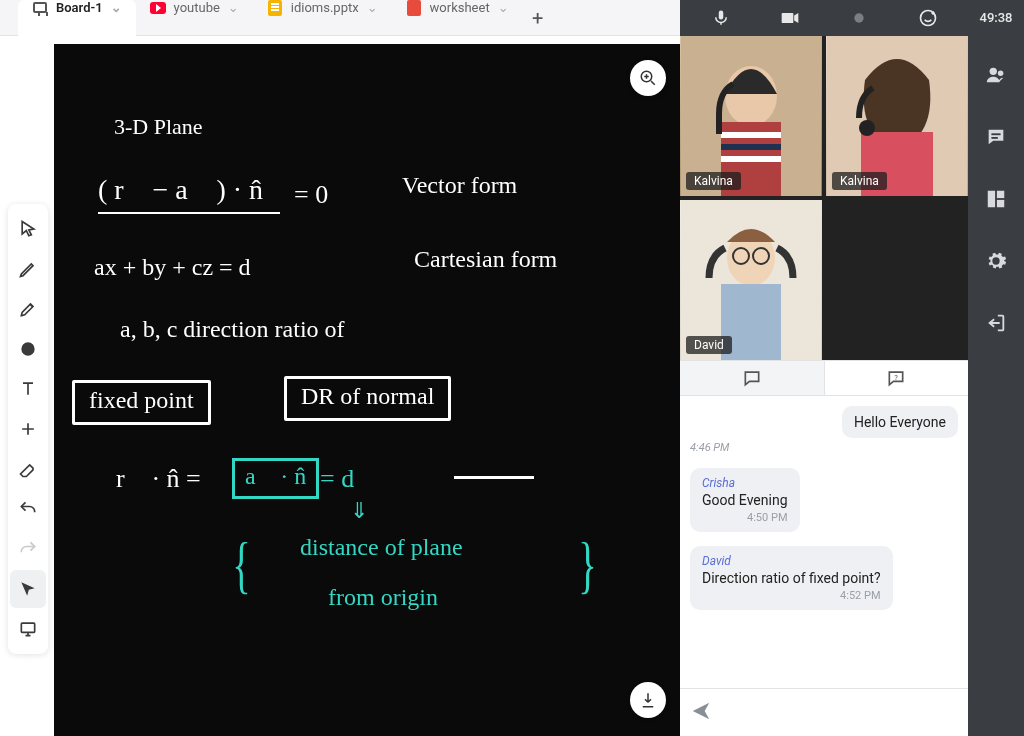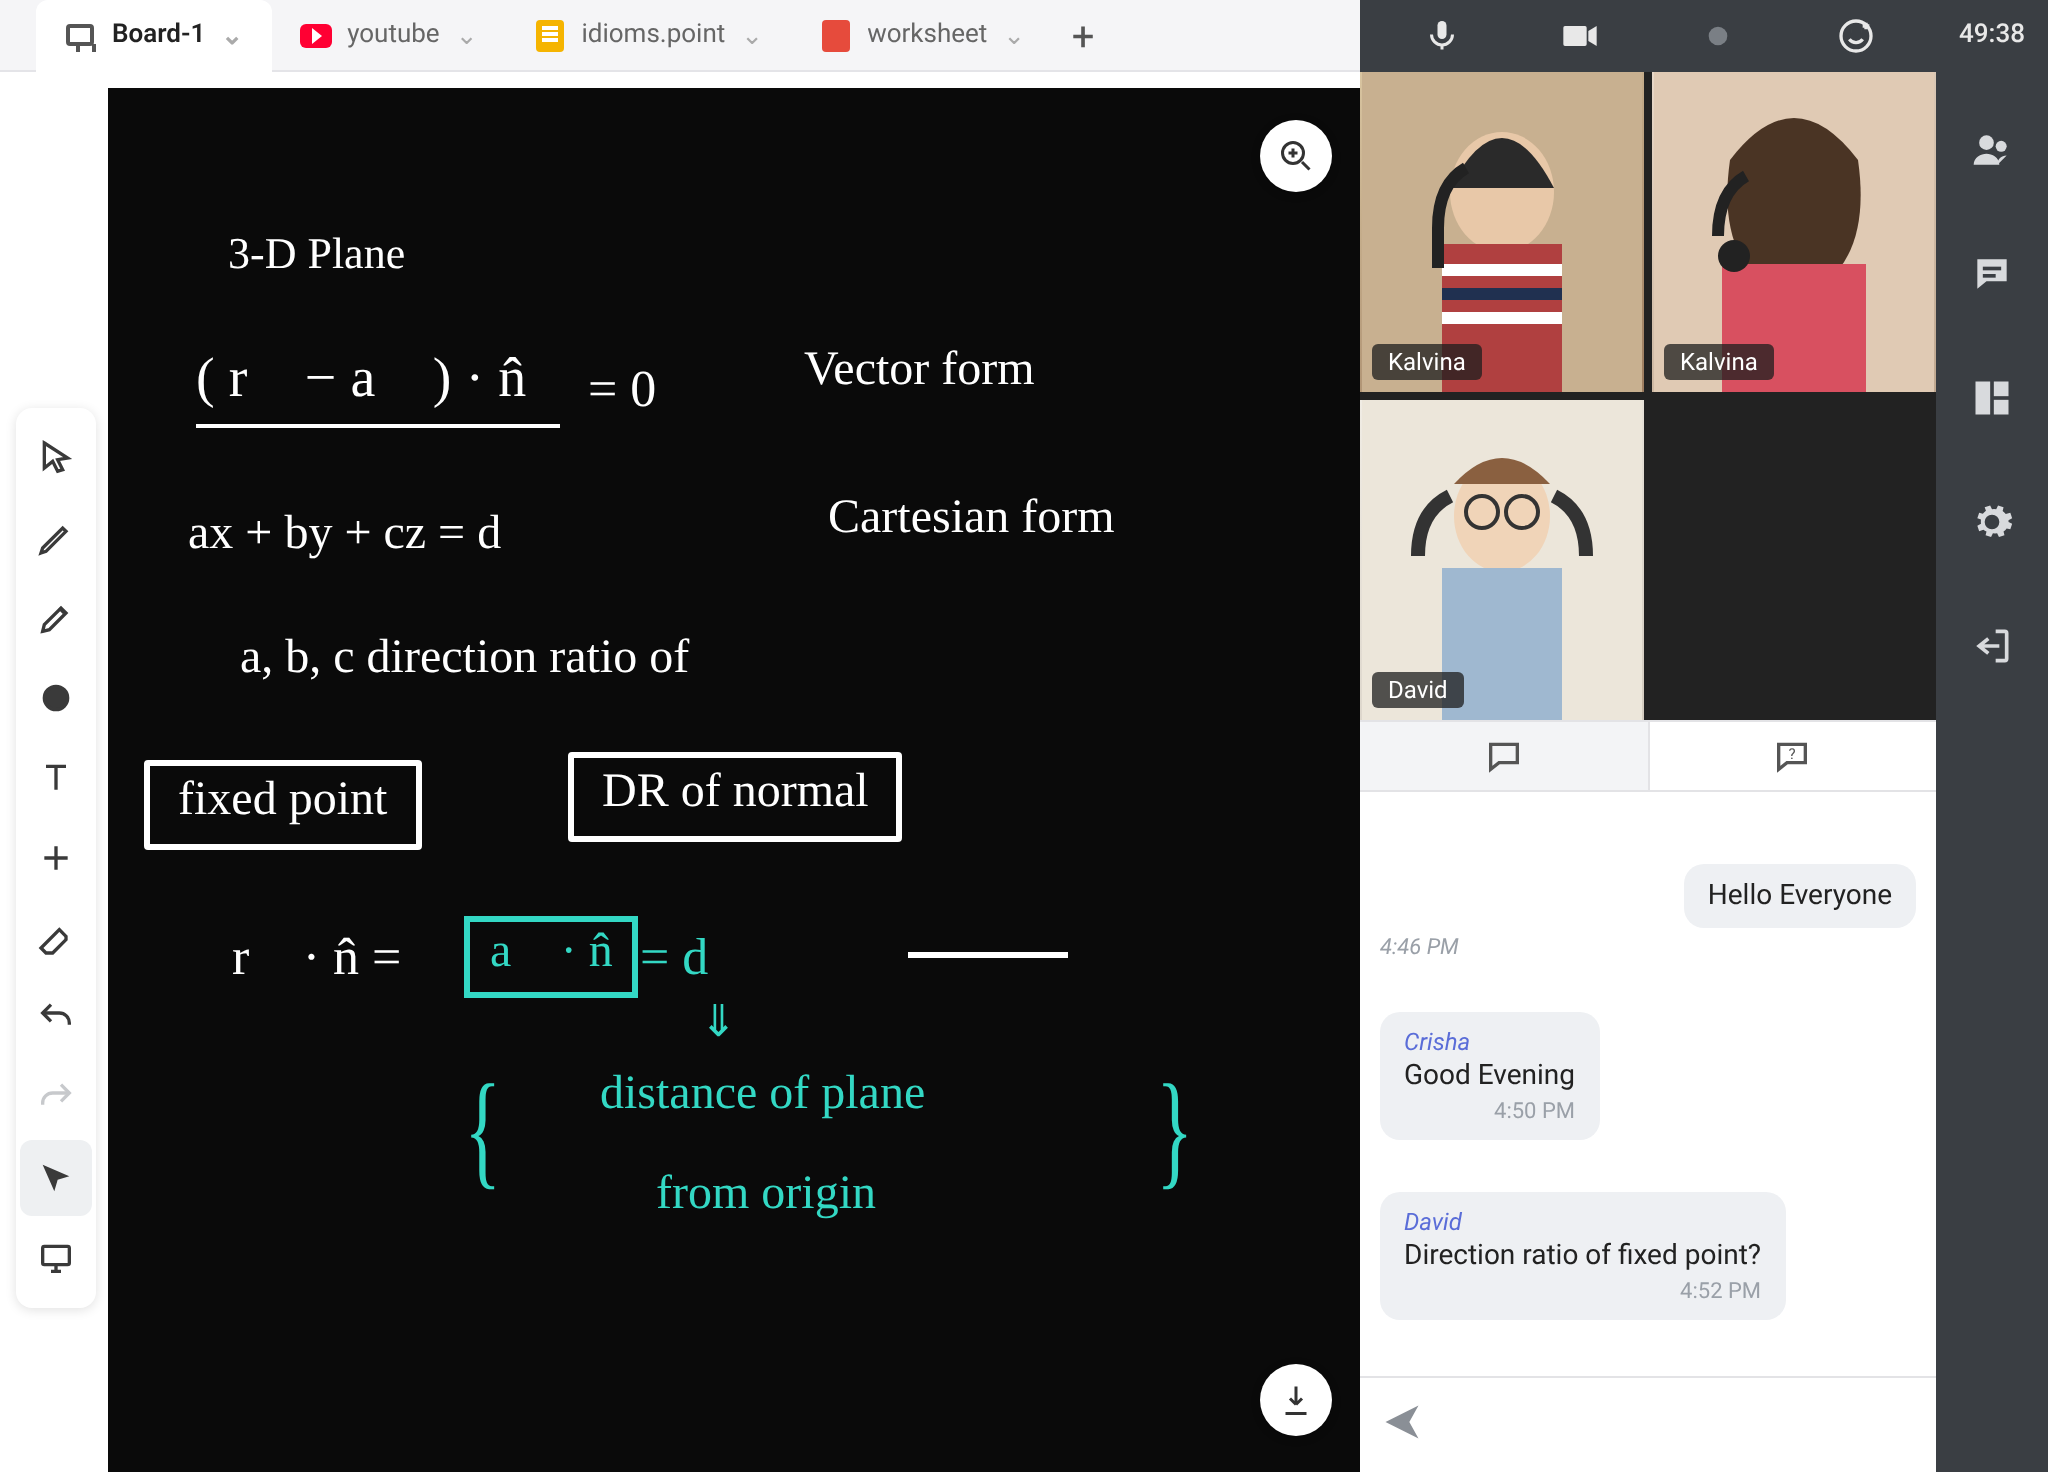--- a/index.html
+++ b/index.html
@@ -2,21 +2,21 @@
 <html><head>
 <meta charset="utf-8">
 <style>
   * { box-sizing: border-box; margin: 0; padding: 0; }
   html, body { width: 1024px; height: 736px; font-family: -apple-system, BlinkMacSystemFont, "Segoe UI", Roboto, sans-serif; overflow: hidden; background:#fff;}
   .app { display:flex; width:1024px; height:736px; }
 
   
   .left { flex: 0 0 680px; display:flex; flex-direction:column; position:relative; }
   .tabs { height:36px; display:flex; align-items:center; background:#f5f5f7; border-bottom:1px solid #e4e4e8; padding-left:18px; gap:0px;}
-  .tab { display:flex; align-items:center; gap:8px; padding:0 14px; height:36px; font-size:13px; color:#666; position:relative; cursor:pointer;}
+  .tab { display:flex; align-items:flex-start; gap:8px; padding:0 14px; height:36px; font-size:13px; color:#666; position:relative; cursor:pointer;}
   .tab.active { background:#fff; border-radius:6px 6px 0 0; color:#222; font-weight:600;}
   .tab .tab-ico { width:16px; height:16px; display:flex; align-items:center; justify-content:center;}
   .tab .chev { color:#aaa;}
   .add-tab { width:30px; text-align:center; color:#555; font-size:20px; cursor:pointer;}
   .board-wrap { flex:1; position:relative; background:#fff; padding:12px 0 0 0;}
   .board { position:absolute; left:54px; right:0; top:8px; bottom:0; background:#0a0a0a; overflow:hidden;}
   
   .hw { position:absolute; font-family: "Segoe Script","Comic Sans MS",cursive; color:#fff; white-space:nowrap; }
   .teal { color:#33d8c4;}
   .box { border:3px solid #fff; padding:4px 14px 8px 14px; border-radius:2px;}
@@ -40,21 +40,21 @@
   .vcell { position:relative; overflow:hidden; background:linear-gradient(140deg,#c9b8a0,#8d8070);}
   .vcell .vname { position:absolute; left:6px; bottom:6px; background:rgba(30,30,30,.75); color:#fff; font-size:12px; padding:2px 8px; border-radius:3px;}
   .avatar { position:absolute; inset:0; display:flex; align-items:center; justify-content:center;}
   .avatar svg{ width:100%; height:100%;}
 
   .chat-tabs { height:36px; display:flex; border-top:1px solid #e3e3e6; border-bottom:1px solid #e3e3e6;}
   .chat-tab { flex:1; display:flex; align-items:center; justify-content:center; color:#555; cursor:pointer;}
   .chat-tab:first-child { border-right:1px solid #e3e3e6;}
   .chat-tab.active { background:#f3f4f6;}
   .chat-body { flex:1; overflow-y:auto; padding:10px 10px 4px 10px; font-size:14px; color:#222;}
-  .msg { margin-bottom:14px;margin-top:26px;}
+  .msg { margin-bottom:14px;}
   .msg.mine { text-align:right;}
   .msg .bubble { display:inline-block; background:#eef0f3; border-radius:10px; padding:8px 12px; max-width:230px; text-align:left;}
   .msg .sender { font-size:12px; color:#5a6dd8; margin-bottom:2px;font-style:italic;}
   .msg .time { font-size:11px; color:#9aa0a8; margin-top:3px;}
   .msg.mine .time { text-align:left;font-style:italic;}
   .composer { height:48px; border-top:1px solid #e3e3e6; display:flex; align-items:center; padding:0 10px; gap:8px;}
   .composer input { flex:1; border:none; outline:none; font-size:15px; color:#444; background:transparent;}
   .send { color:#8a8f96; cursor:pointer;}
 
   
@@ -90,21 +90,21 @@
         <span class="tab-ico">
             <span class="ico-yt"></span>
           </span>
         <span>youtube</span>
         <span class="chev">⌄</span>
       </div>
       <div class="tab">
         <span class="tab-ico">
             <span class="ico-ppt"></span>
           </span>
-        <span style="max-width:78px;overflow:hidden;text-overflow:ellipsis;">idioms.point</span>
+        <span style="max-width:78px;overflow:hidden;text-overflow:ellipsis;">idioms.pptx</span>
         <span class="chev">⌄</span>
       </div>
       <div class="tab">
         <span class="tab-ico">
             <span class="ico-pdf"></span>
           </span>
         <span style="max-width:72px;overflow:hidden;text-overflow:ellipsis;">worksheet</span>
         <span class="chev">⌄</span>
       </div>
       <div class="add-tab">+</div>

